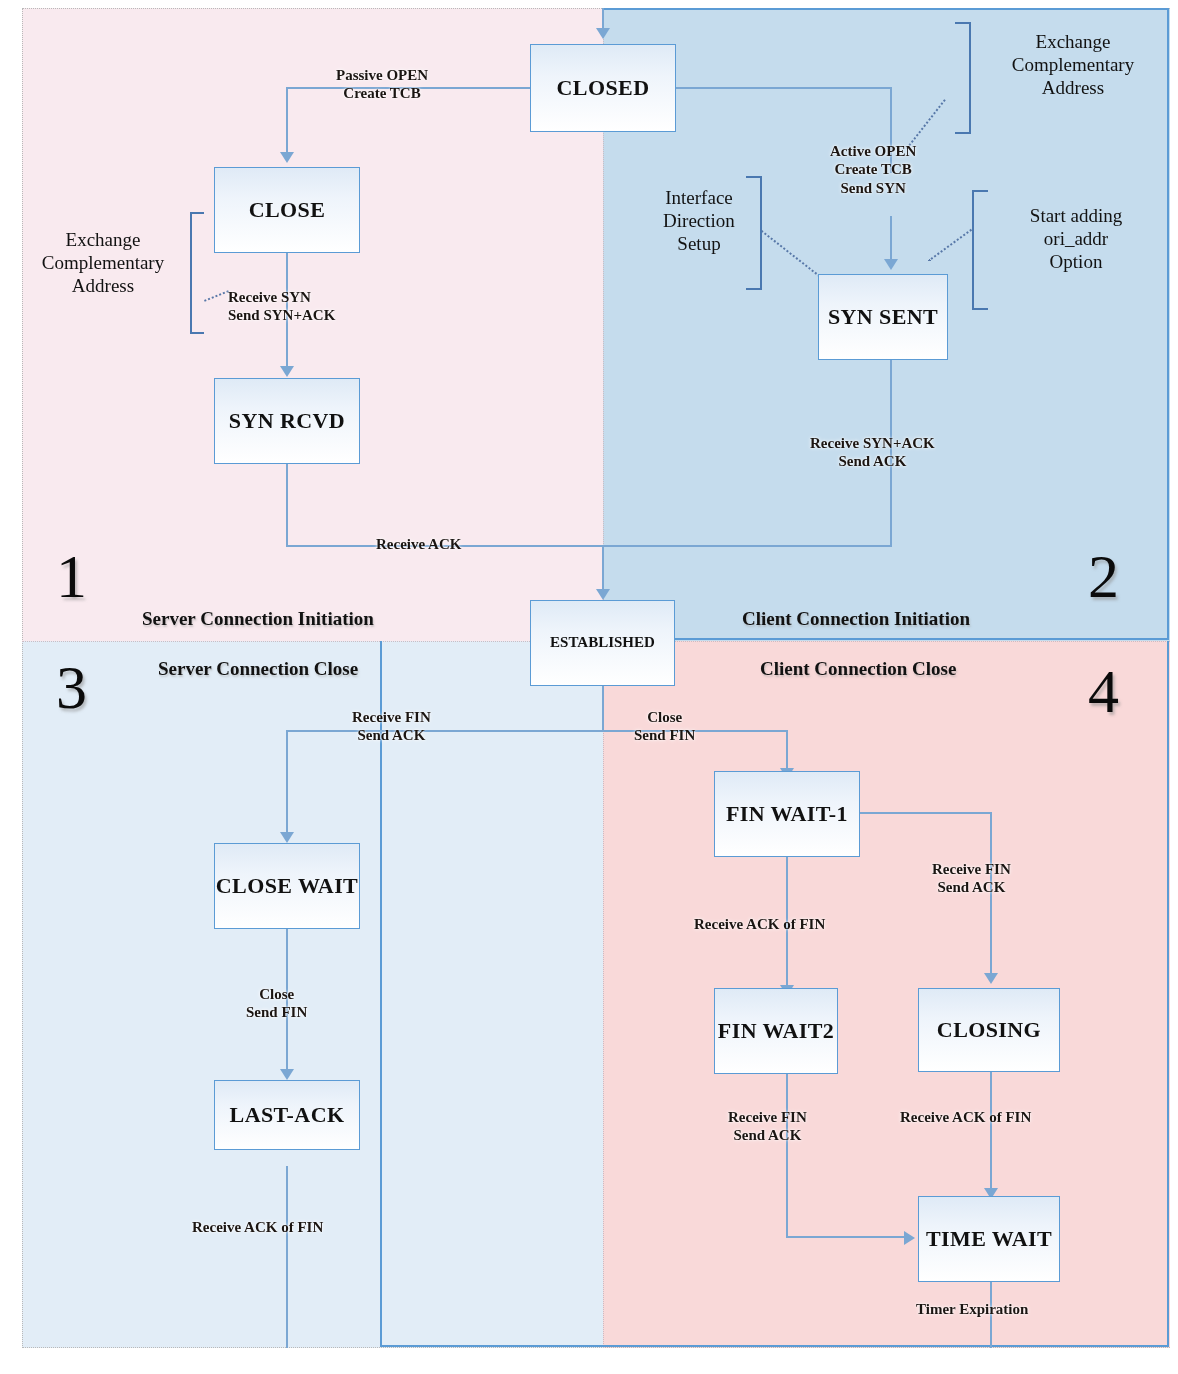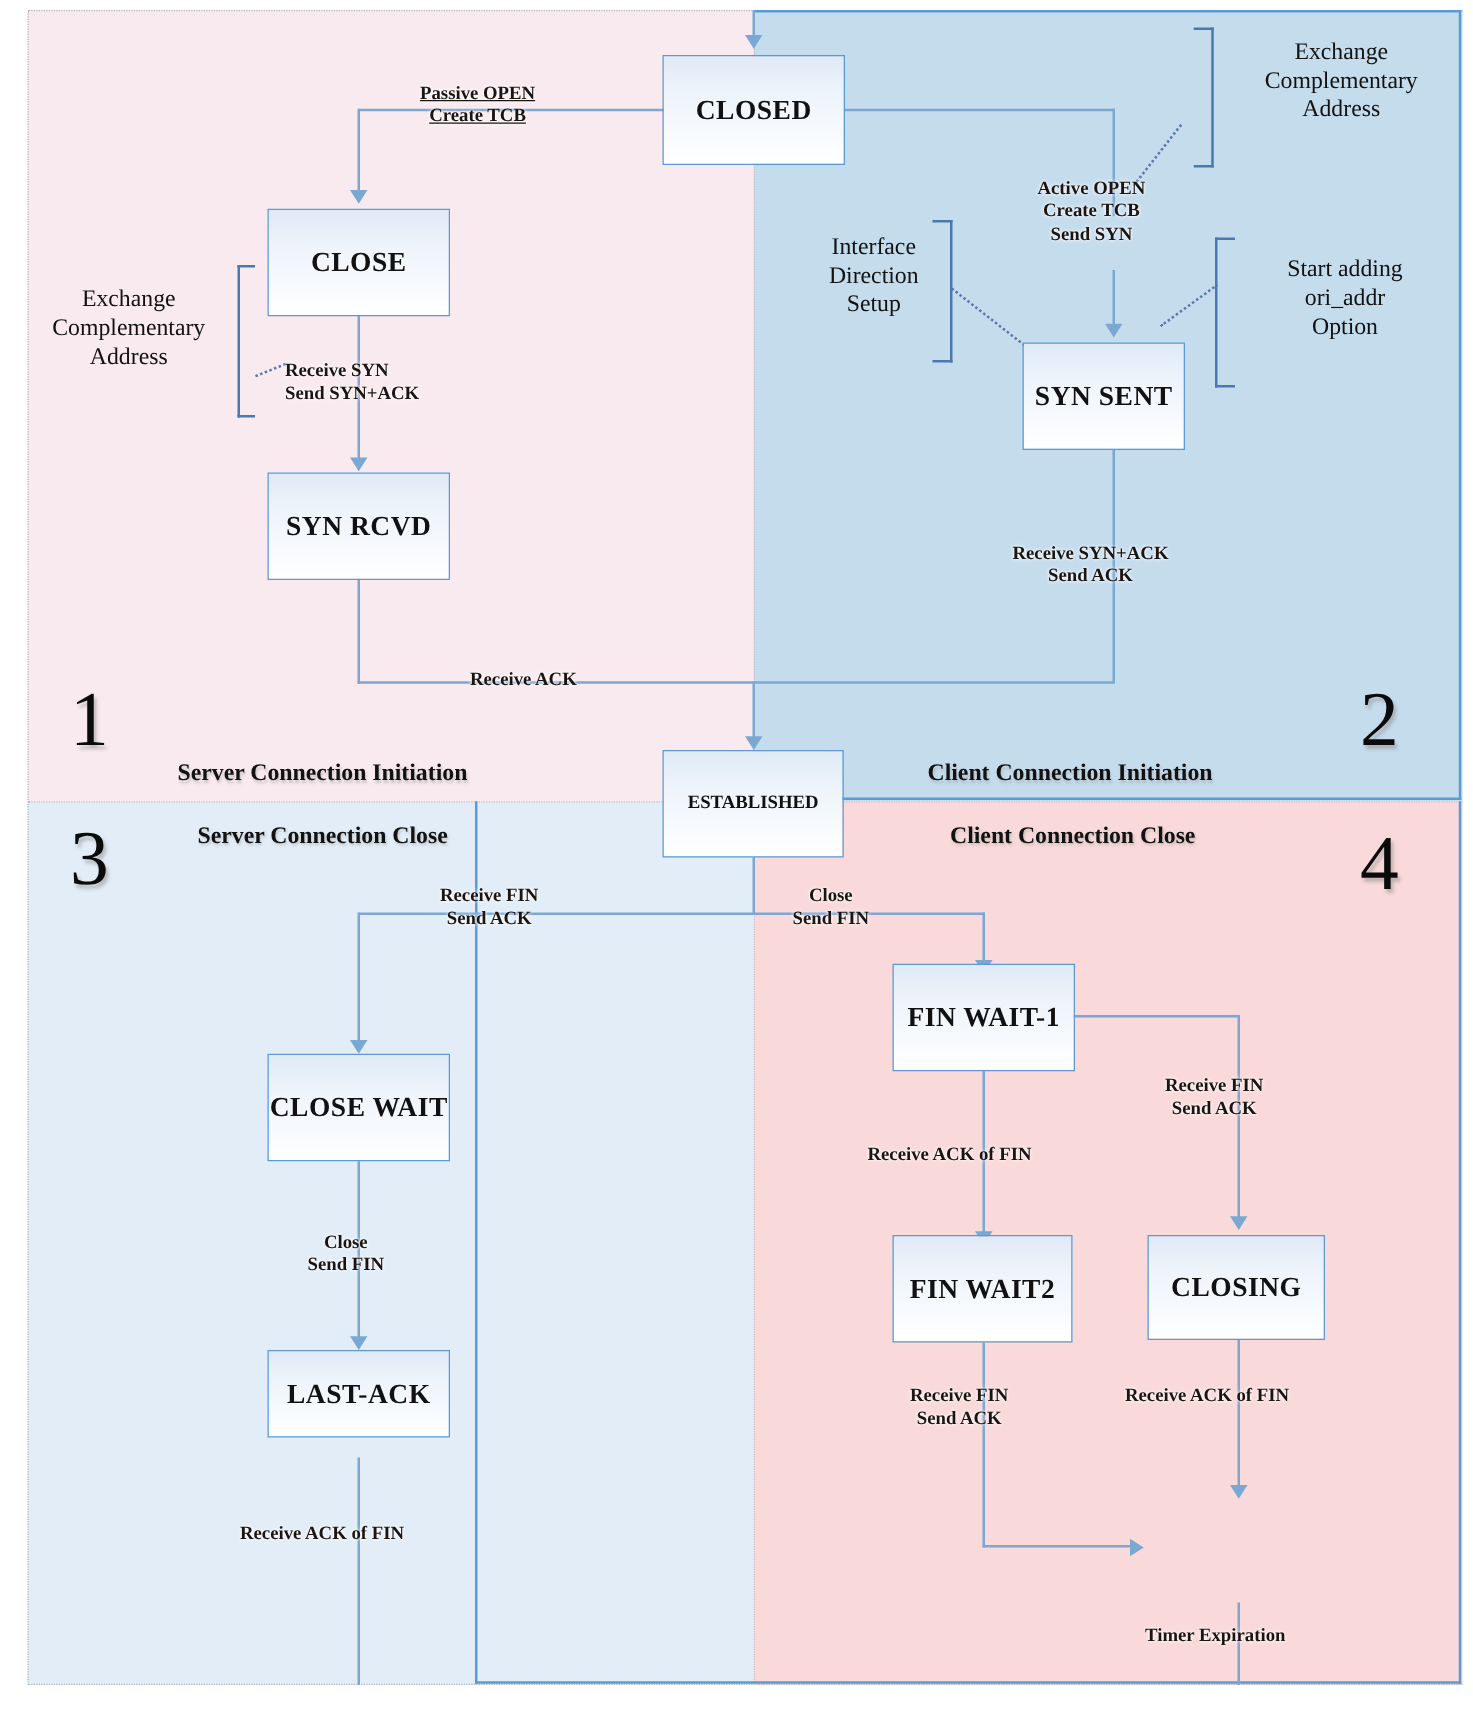--- a/index.html
+++ b/index.html
@@ -220,33 +220,36 @@
     <span>LAST-ACK</span>
   </div>
 
   <div class="node" style="left:714px;top:771px;width:146px;height:86px;">
     <div>
       <span>FIN</span>
       <span>WAIT-1</span>
     </div>
   </div>
 
-  <div class="node" style="left:714px;top:988px;width:144px;height:86px;text-align:center;">
+  <div class="node" style="left:714px;top:988px;width:124px;height:86px;text-align:center;">
     <div>
       <span>FIN</span>
       <span>WAIT2</span>
     </div>
   </div>
 
   <div class="node" style="left:918px;top:988px;width:142px;height:84px;">
     <span>CLOSING</span>
   </div>
 
-
-  <div class="elabel" style="left:336px;top:66px;text-decoration:underline;">
+  <div class="node" style="left:918px;top:1196px;width:142px;height:86px;">
+    <span>TIME WAIT</span>
+  </div>
+
+  <div class="elabel" style="left:336px;top:66px;">
     <span>Passive OPEN</span>
     <span>Create TCB</span>
   </div>
 
   <div class="elabel" style="left:830px;top:142px;">
     <span>Active OPEN</span>
     <span>Create TCB</span>
     <span>Send SYN</span>
   </div>
 

